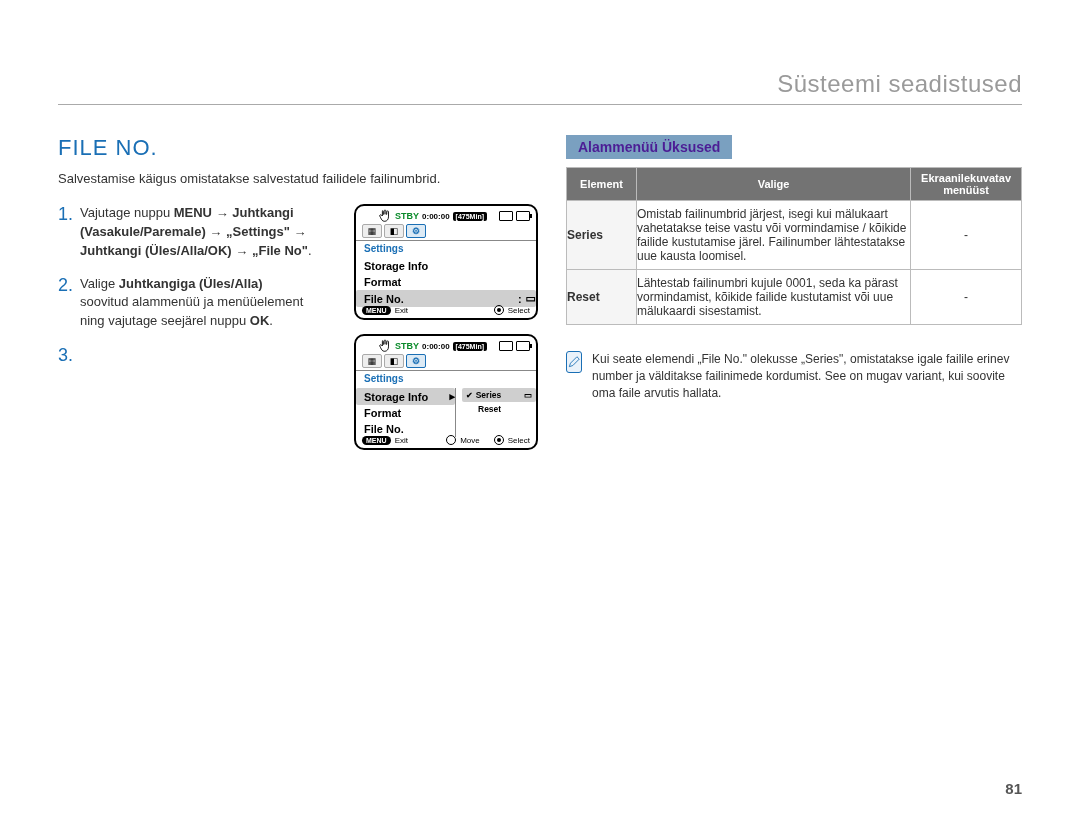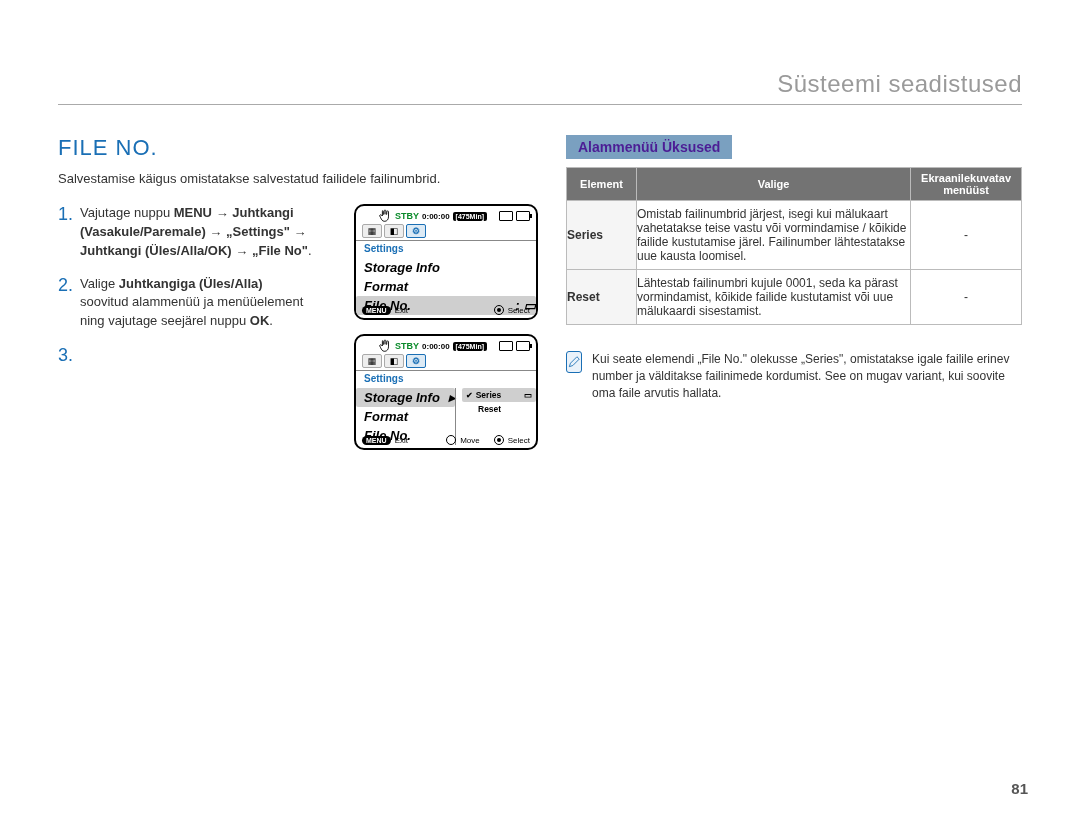--- a/index.html
+++ b/index.html
@@ -126,23 +126,23 @@
   .lcd-tab.active{ border-color:#1a6fb5; background:#dceaf5;}
   .tab-gear{ color:#1a6fb5; font-weight:700;}
   .settings-label{
     color:#1a6fb5; font-size:10px; font-weight:700;
     padding:2px 8px 4px 8px;
   }
   .lcd-list{
     padding:0 0 0 8px;
   }
   .lcd-item{
-    font-size:13px; font-weight:700;
+    font-size:11px; font-weight:700;
     padding:2px 0;
-    display:flex; align-items:center; gap:4px;font-style:italic;
+    display:flex; align-items:center; gap:4px;
   }
   .lcd-item.hl{
     background:#cfcfcf;
     margin-left:-8px; padding-left:8px;
     border-radius:2px;
   }
   .lcd-split{
     display:flex;
   }
   .lcd-split .leftcol{width:55%; padding-left:8px;}
@@ -218,21 +218,21 @@
   .note-icon{
     width:22px; height:22px;
     border:1px solid #1a6fb5;
     border-radius:3px;
     background:#eaf2fa;
     display:flex; align-items:center; justify-content:center;
   }
   .note-icon svg{width:14px;height:14px;}
   .pagenum{
     position:absolute;
-    bottom:30px; right:52px;
+    bottom:30px; right:58px;
     font-size:15px; font-weight:700;
     color:#555;
   }
 </style>
 </head>
 <body>
 
 <div class="page">
   <div class="header-area">
     <span class="chapter-title">Süsteemi seadistused</span>

